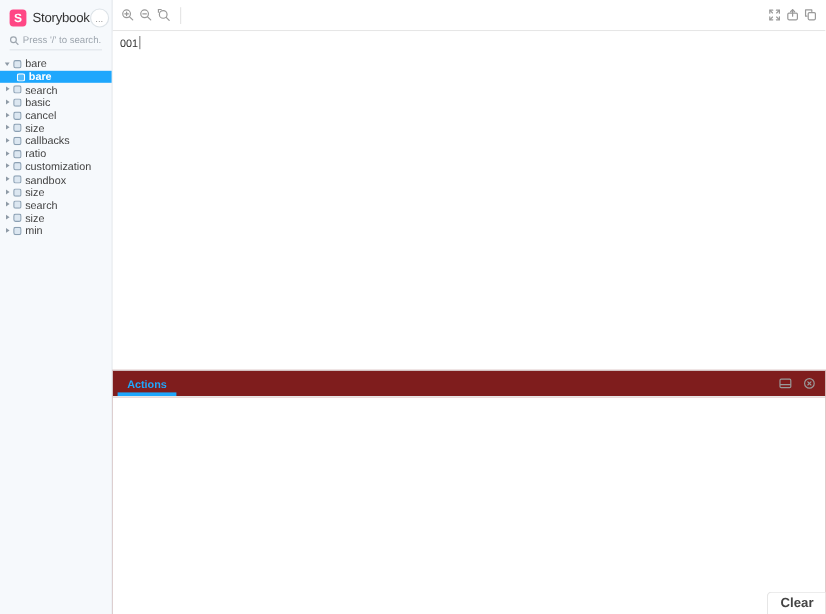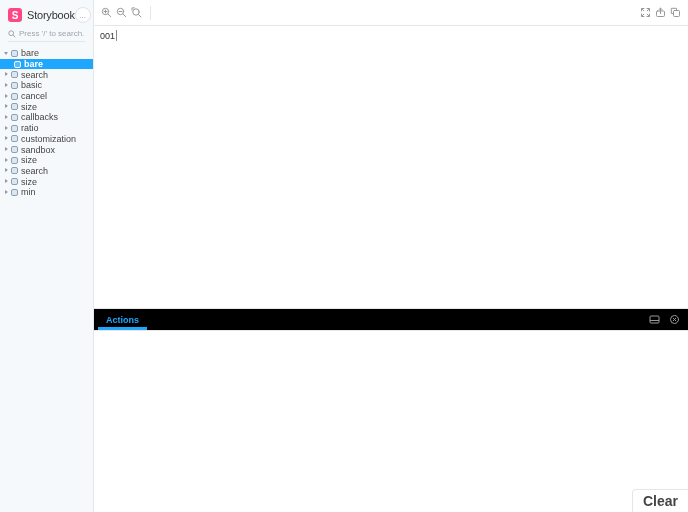--- a/index.html
+++ b/index.html
@@ -171,21 +171,21 @@
     margin-left: 1px;
   }
 
   
   .addon-panel {
     flex: 0 0 204px;
     height: 204px;
     border-top: 1px solid #E6E6E6;
     display: flex;
     flex-direction: column;
-    background: #000000;
+    background: #7f1d1d;
   }
   .tabbar {
     height: 22px;
     flex: 0 0 22px;
     border-bottom: 1px solid #E6E6E6;
     display: flex;
     align-items: stretch;
   }
   .tab {
     margin-left: 4px;
@@ -217,21 +217,21 @@
   .clear-btn {
     position: absolute;
     right: 0; bottom: 0;
     background: #fff;
     border: 1px solid #E6E6E6;
     border-right: none;
     border-bottom: none;
     border-top-left-radius: 4px;
     padding: 3px 10px;
     font-family: "Liberation Sans", sans-serif;
-    font-size: 14px;
+    font-size: 11px;
     font-weight: bold;
     color: #444;
     cursor: pointer;
   }
   svg { display: block; }
 </style>
 </head>
 <body>
 
 <aside class="sidebar">

